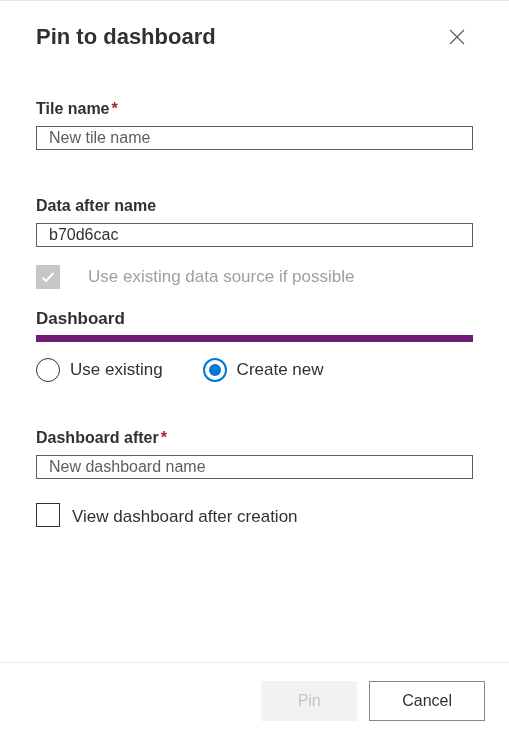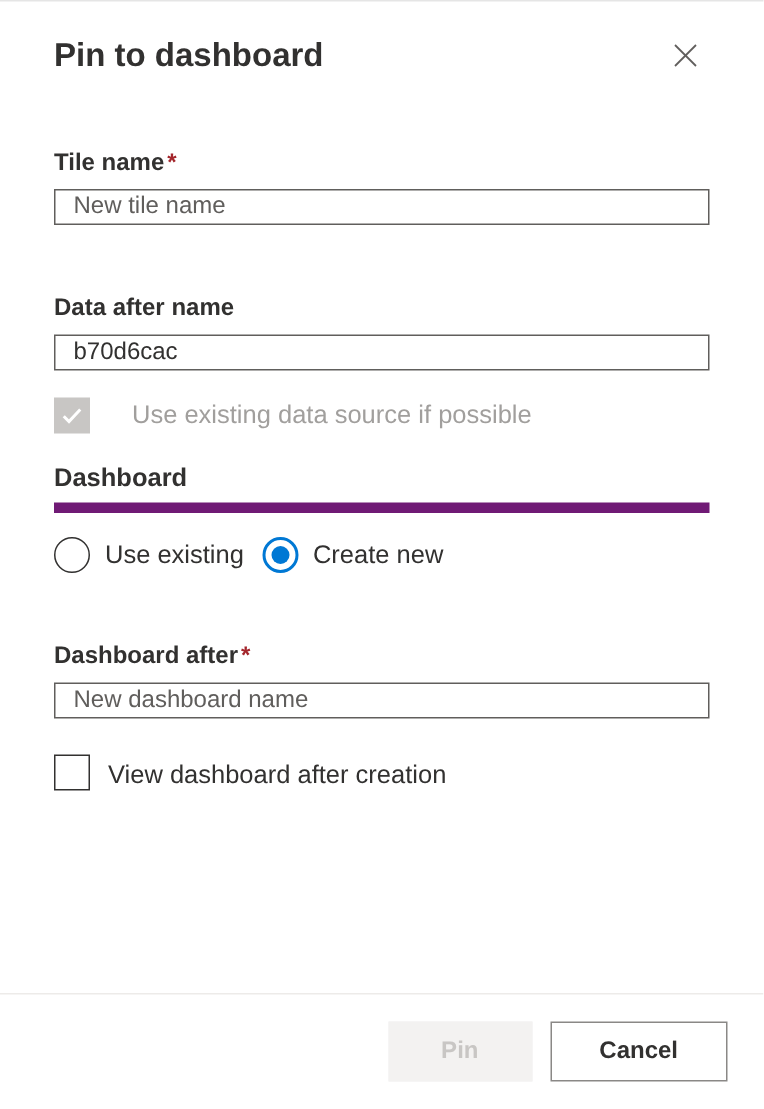--- a/index.html
+++ b/index.html
@@ -105,21 +105,21 @@
       font-size: 17px;
       font-weight: 600;
       color: #323130;
       margin-bottom: 8px;
       padding-bottom: 6px;
       border-bottom: 7px solid #701a75;
     }
     .radio-row {
       display: flex;
       align-items: center;
-      gap: 12px;
+      gap: 40px;
       margin-top: 16px;
       margin-bottom: 28px;
     }
     .radio-option {
       display: flex;
       align-items: center;
       gap: 10px;
       cursor: pointer;
     }
     .radio-circle {
@@ -173,21 +173,20 @@
     .btn {
       min-width: 96px;
       height: 40px;
       padding: 0 32px;
       font-size: 16px;
       font-family: inherit;
       cursor: pointer;
       border: 1px solid #8a8886;
       background: #fff;
       color: #323130;
-      font-weight: bold;
     }
     .btn-disabled {
       background: #f3f2f1;
       border: 1px solid #f3f2f1;
       color: #c8c6c4;
       cursor: default;
     }
   </style>
 </head>
 <body>

